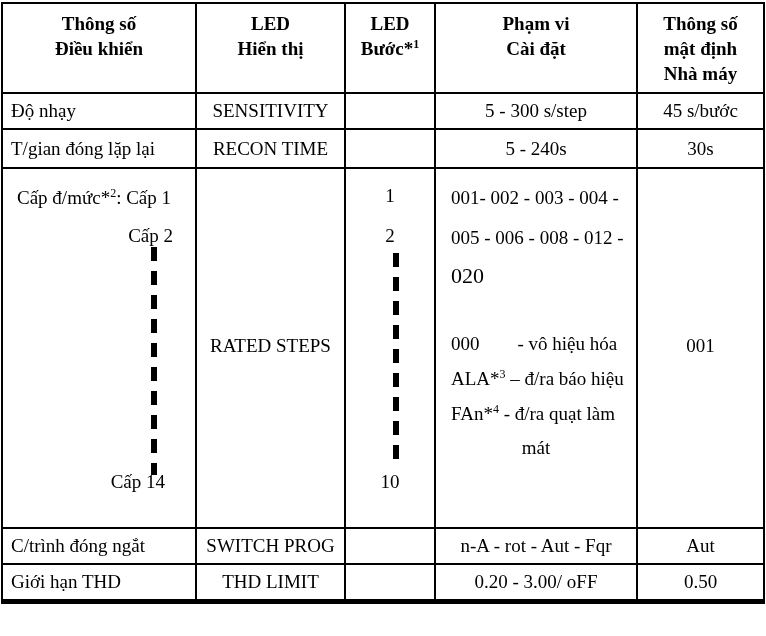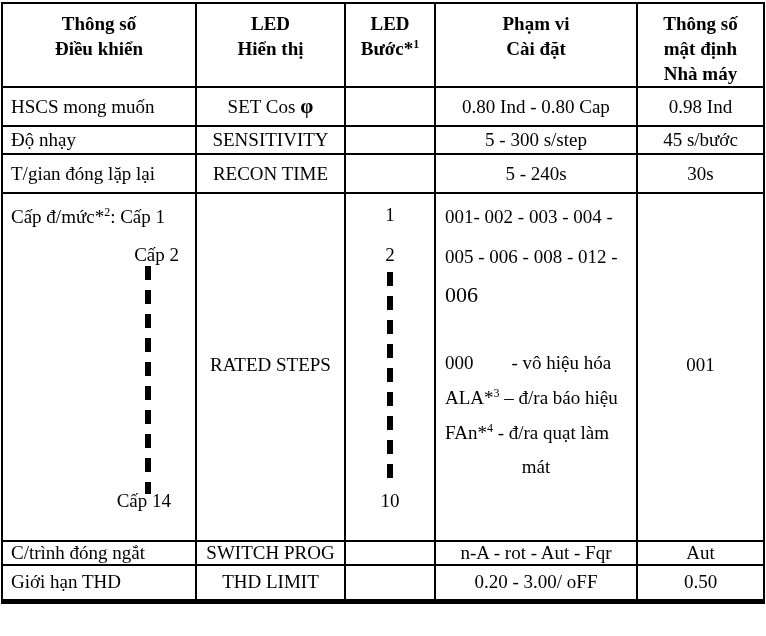--- a/index.html
+++ b/index.html
@@ -8,21 +8,21 @@
     background:#ffffff;color:#000;
     font-family:"Liberation Serif","DejaVu Serif",serif;
     font-size:19px;
     padding:2px 1px 0 1px;
   }
   table.params{
     border-collapse:collapse;table-layout:fixed;width:764px;
     border:2px solid #000;border-bottom:5px solid #000;
   }
   .params th,.params td{
-    border:2px solid #000;padding:0;overflow:hidden;box-sizing:border-box;
+    border:2px solid #000;padding:6px;overflow:hidden;box-sizing:border-box;
   }
   
   .c1{width:194px;} .c2{width:149px;} .c3{width:90px;} .c4{width:202px;} .c5{width:127px;}
   
   .params th{
     font-weight:bold;text-align:center;vertical-align:top;
     padding-top:7px;line-height:25px;font-size:19px;
   }
   .sup{font-size:12px;vertical-align:7px;line-height:0;}
   
@@ -76,27 +76,20 @@
         <div>Phạm vi</div>
         <div>Cài đặt</div>
       </th>
       <th class="c5">
         <div>Thông số</div>
         <div>mật định</div>
         <div>Nhà máy</div>
       </th>
     </tr>
 
-    <tr class="r1">
-      <td class="param">HSCS mong muốn</td>
-      <td><span>SET Cos</span><span class="phi">φ</span></td>
-      <td></td>
-      <td>0.80 Ind - 0.80 Cap</td>
-      <td>0.98 Ind</td>
-    </tr>
 
 
     <tr class="r3">
       <td class="param">Độ nhạy</td>
       <td>SENSITIVITY</td>
       <td></td>
       <td>5 - 300 s/step</td>
       <td>45 s/bước</td>
     </tr>
 
@@ -127,21 +120,21 @@
           <div class="abs center-x" style="top:10px;">1</div>
           <div class="abs center-x" style="top:50px;">2</div>
           <div class="dash-line" style="left:41px;top:78px;height:216px;"></div>
           <div class="abs center-x" style="top:296px;">10</div>
         </div>
       </td>
       <td>
         <div class="cellwrap">
           <div class="rangeline" style="top:12px;">001- 002 - 003 - 004 -</div>
           <div class="rangeline" style="top:52px;">005 - 006 - 008 - 012 -</div>
-          <div class="rangeline big016" style="top:88px;">006</div>
+          <div class="rangeline big016" style="top:88px;">020</div>
           <div class="rangeline" style="top:158px;"><span>000</span><span class="gap-label">- vô hiệu hóa</span></div>
           <div class="rangeline" style="top:193px;"><span>ALA*</span><span class="sup">3</span><span> – đ/ra báo hiệu</span></div>
           <div class="rangeline" style="top:228px;"><span>FAn*</span><span class="sup">4</span><span> - đ/ra quạt làm</span></div>
           <div class="abs center-x" style="top:262px;">mát</div>
         </div>
       </td>
       <td>
         <div class="cellwrap">
           <div class="def-mid">001</div>
         </div>

